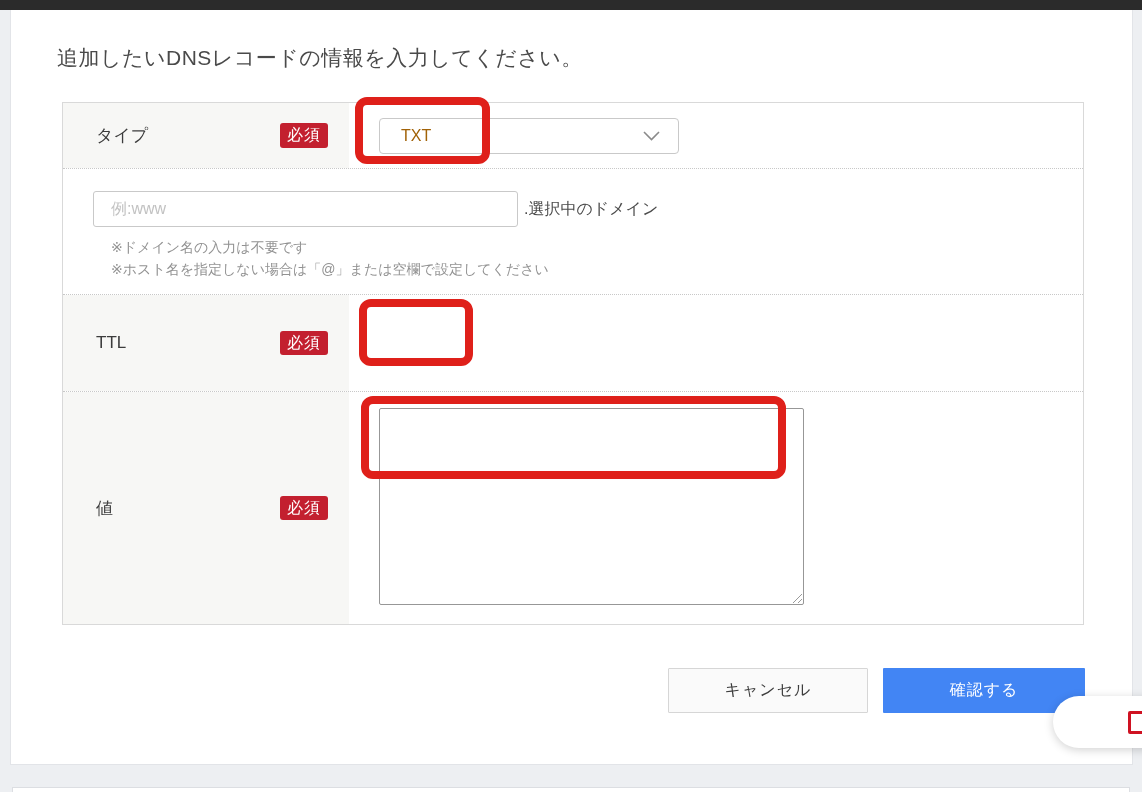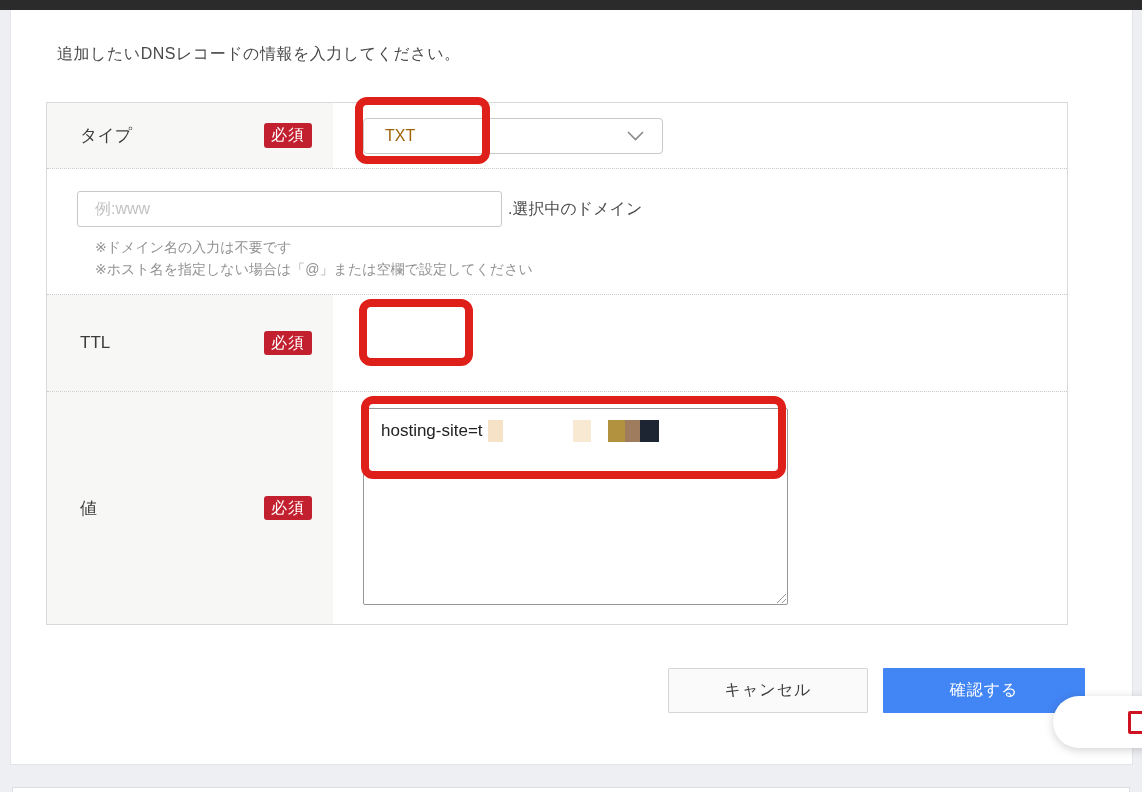--- a/index.html
+++ b/index.html
@@ -13,24 +13,24 @@
   }
   .topbar { position:absolute; left:0; top:0; width:1142px; height:10px; background:#2b2b2b; }
   .card {
     position:absolute; left:10px; top:10px; width:1123px; height:755px;
     background:#ffffff; border:1px solid #e2e4e8; border-top:none;
   }
   .card-below {
     position:absolute; left:12px; top:787px; width:1118px; height:10px;
     background:#ffffff; border:1px solid #dcdee2;
   }
-  .instruction { position:absolute; left:57px; top:44px; font-size:16px; color:#4a4a4a; letter-spacing:.5px; }
+  .instruction { position:absolute; left:57px; top:44px; font-size:21px; color:#4a4a4a; letter-spacing:.5px; }
 
   .form-table {
-    position:absolute; left:46px; top:102px; width:1022px; height:523px;
+    position:absolute; left:62px; top:102px; width:1022px; height:523px;
     border:1px solid #d9d9d9; background:#fff;
     display:flex; flex-direction:column;
   }
   .row { display:flex; border-bottom:1px dotted #c8c8c8; }
   .row:last-child { border-bottom:none; }
   .row-type { height:66px; }
   .row-host { height:126px; }
   .row-ttl  { height:97px; }
   .row-value{ height:232px; }
 
@@ -163,30 +163,20 @@
     </div>
   </div>
 
   <div class="row row-value">
     <div class="label-cell">
       <span class="label-text">値</span>
       <span class="badge badge-required">必須</span>
     </div>
     <div class="content-cell">
       <div class="value-area" role="textbox">
-        <div class="value-line">
-          <span>hosting-site=t</span>
-          <span class="redactions" id="redactions">
-              <span style="background: rgb(246, 226, 198); width: 15px; margin-left: 5px;"></span>
-              <span style="background: rgb(248, 234, 210); width: 18px; margin-left: 70px;"></span>
-              <span style="background: rgb(179, 146, 63); width: 17px; margin-left: 17px;"></span>
-              <span style="background: rgb(160, 124, 94); width: 15px; margin-left: 0px;"></span>
-              <span style="background: rgb(28, 37, 49); width: 19px; margin-left: 0px;"></span>
-            </span>
-        </div>
         <span class="resize-handle"></span>
       </div>
     </div>
   </div>
 
 </div>
 
 <div class="btn btn-cancel">キャンセル</div>
 <div class="btn btn-confirm">確認する</div>
 

